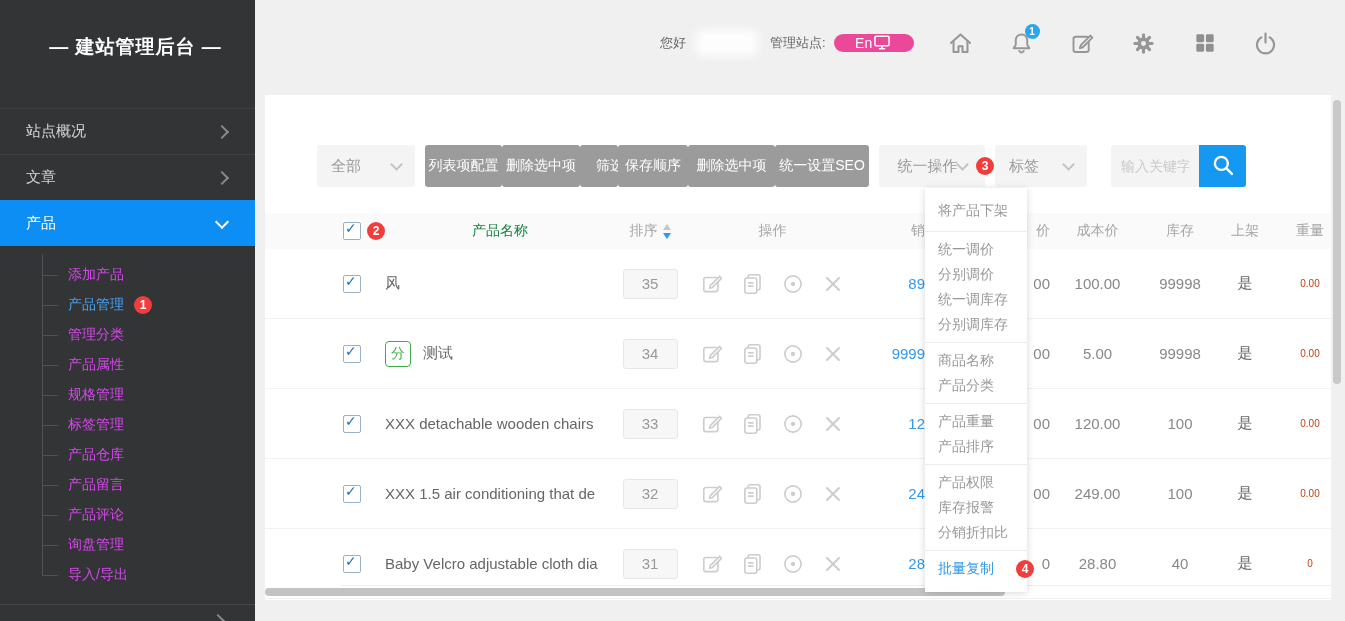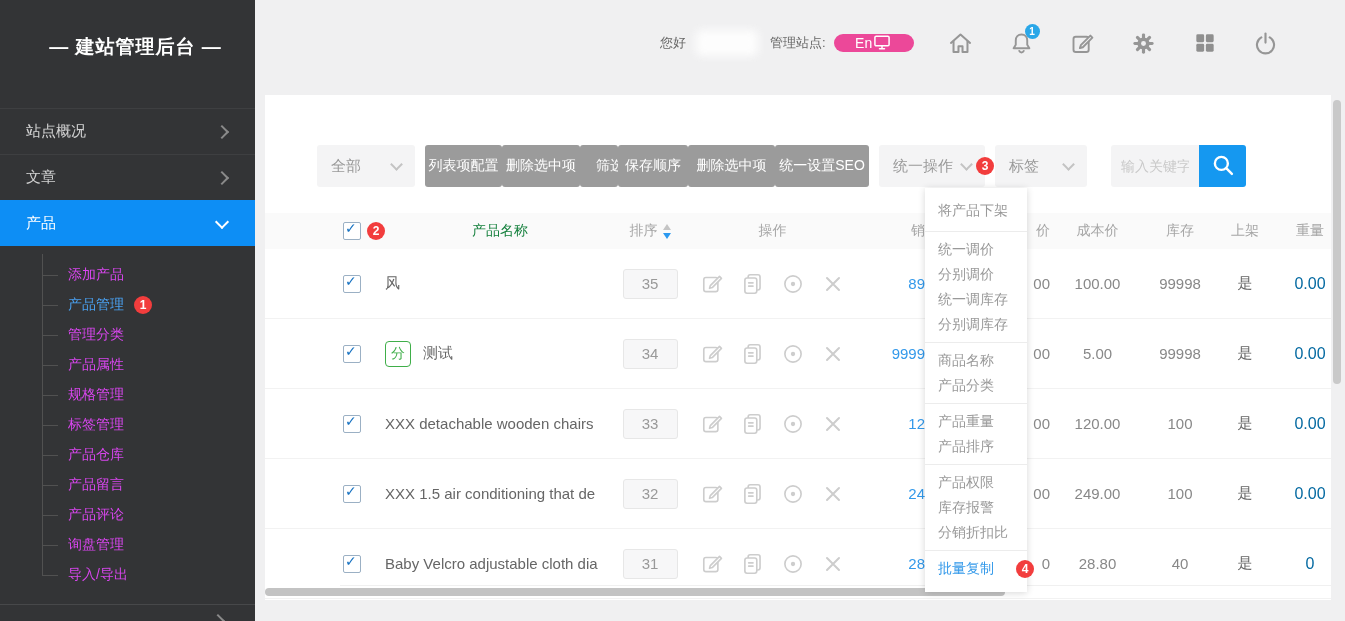--- a/index.html
+++ b/index.html
@@ -41,21 +41,21 @@
   .bell-badge{position:absolute;top:-5px;right:-4px;min-width:15px;height:15px;border-radius:8px;
     background:#2aa7e8;color:#fff;font-size:10px;line-height:15px;text-align:center;font-weight:bold;}
   
   .card{position:absolute;left:265px;top:95px;width:1066px;height:505px;background:#fff;overflow:hidden;z-index:1;}
   
   .toolbar{position:absolute;left:52px;top:50px;height:42px;display:flex;align-items:center;}
   .sel{background:#f4f4f5;height:42px;border-radius:3px;display:flex;align-items:center;justify-content:space-between;
     padding:0 14px;color:#999;font-size:15px;box-sizing:border-box;cursor:pointer;white-space:nowrap;}
   .sel .chev{border-color:#c3c3c3;width:7px;height:7px;margin-top:-3px;}
   .sel-all{width:98px;}
-  .sel-batch{width:106px;margin-left:10px;position:relative;}
+  .sel-batch{width:106px;margin-left:10px;position:relative;justify-content:center;}
   .sel-tag{width:92px;margin-left:10px;gap:14px;}
   .badge-batch{position:absolute;right:-9px;top:50%;transform:translateY(-50%);z-index:12;}
   #toolbar-buttons{display:flex;margin-left:10px;}
   .tbtn{height:42px;border:none;border-radius:3px;background:#9b9b9b;color:#fff;font-size:14px;cursor:pointer;
     font-family:"Liberation Sans","DejaVu Sans",sans-serif;padding:0;white-space:nowrap;}
   .tbtn:nth-child(1){width:77px;}.tbtn:nth-child(2){width:78px;}.tbtn:nth-child(3){width:38px;padding-left:16px;}
   .tbtn:nth-child(4){width:70px;}.tbtn:nth-child(5){width:87px;}.tbtn:nth-child(6){width:94px;}
   .searchbox{display:flex;margin-left:24px;}
   .search-input{width:88px;height:42px;background:#f4f4f5;border:none;outline:none;padding:0 10px;font-size:14px;color:#666;
     box-sizing:border-box;border-radius:3px 0 0 3px;font-family:"Liberation Sans","DejaVu Sans",sans-serif;}
@@ -73,21 +73,21 @@
   .thead .c-name{justify-content:center;color:#15803d;font-size:14px;}
   .c-sort{width:70px;justify-content:center;gap:5px;}
   .c-ops{width:175px;justify-content:center;gap:14px;}
   .c-sales{width:65px;justify-content:flex-end;color:#3399ea;font-size:15px;}
   .thead .c-sales{color:#a6a6a6;font-size:14px;}
   .c-price{width:125px;justify-content:flex-end;color:#888;font-size:15px;}
   .thead .c-price{color:#a6a6a6;font-size:14px;}
   .c-cost{width:95px;justify-content:center;color:#888;font-size:15px;}
   .c-stock{width:70px;justify-content:center;color:#888;font-size:15px;}
   .c-onshelf{width:60px;justify-content:center;color:#666;font-size:15px;}
-  .c-weight{width:70px;justify-content:center;color:#0369a1;font-size:16px;}
+  .c-weight{width:70px;justify-content:center;color:#c2410c;font-size:10px;}
   .thead .c-cost,.thead .c-stock,.thead .c-onshelf,.thead .c-weight{color:#a6a6a6;font-size:14px;}
   .cb{width:16px;height:16px;background:#fff;border:1px solid #9bb0c4;border-radius:2px;position:relative;cursor:pointer;flex:none;}
   .cb.checked::after{content:'✓';position:absolute;left:1px;top:-3px;font-size:14px;font-weight:bold;color:#1873c2;}
   .sort-input{width:55px;height:30px;background:#f7f7f8;border:1px solid #e7e7e7;border-radius:3px;text-align:center;
     color:#999;font-size:15px;outline:none;box-sizing:border-box;font-family:"Liberation Sans","DejaVu Sans",sans-serif;}
   .sort-arrows{display:flex;flex-direction:column;gap:3px;cursor:pointer;}
   .arr-up{width:0;height:0;border-left:4px solid transparent;border-right:4px solid transparent;border-bottom:6px solid #c5c5c5;}
   .arr-down{width:0;height:0;border-left:4px solid transparent;border-right:4px solid transparent;border-top:6px solid #2b99f0;}
   .rico{width:26px;height:26px;cursor:pointer;display:flex;align-items:center;justify-content:center;}
   .tag{width:24px;height:24px;border:1px solid #3fae49;border-radius:4px;color:#3fae49;font-size:14px;

